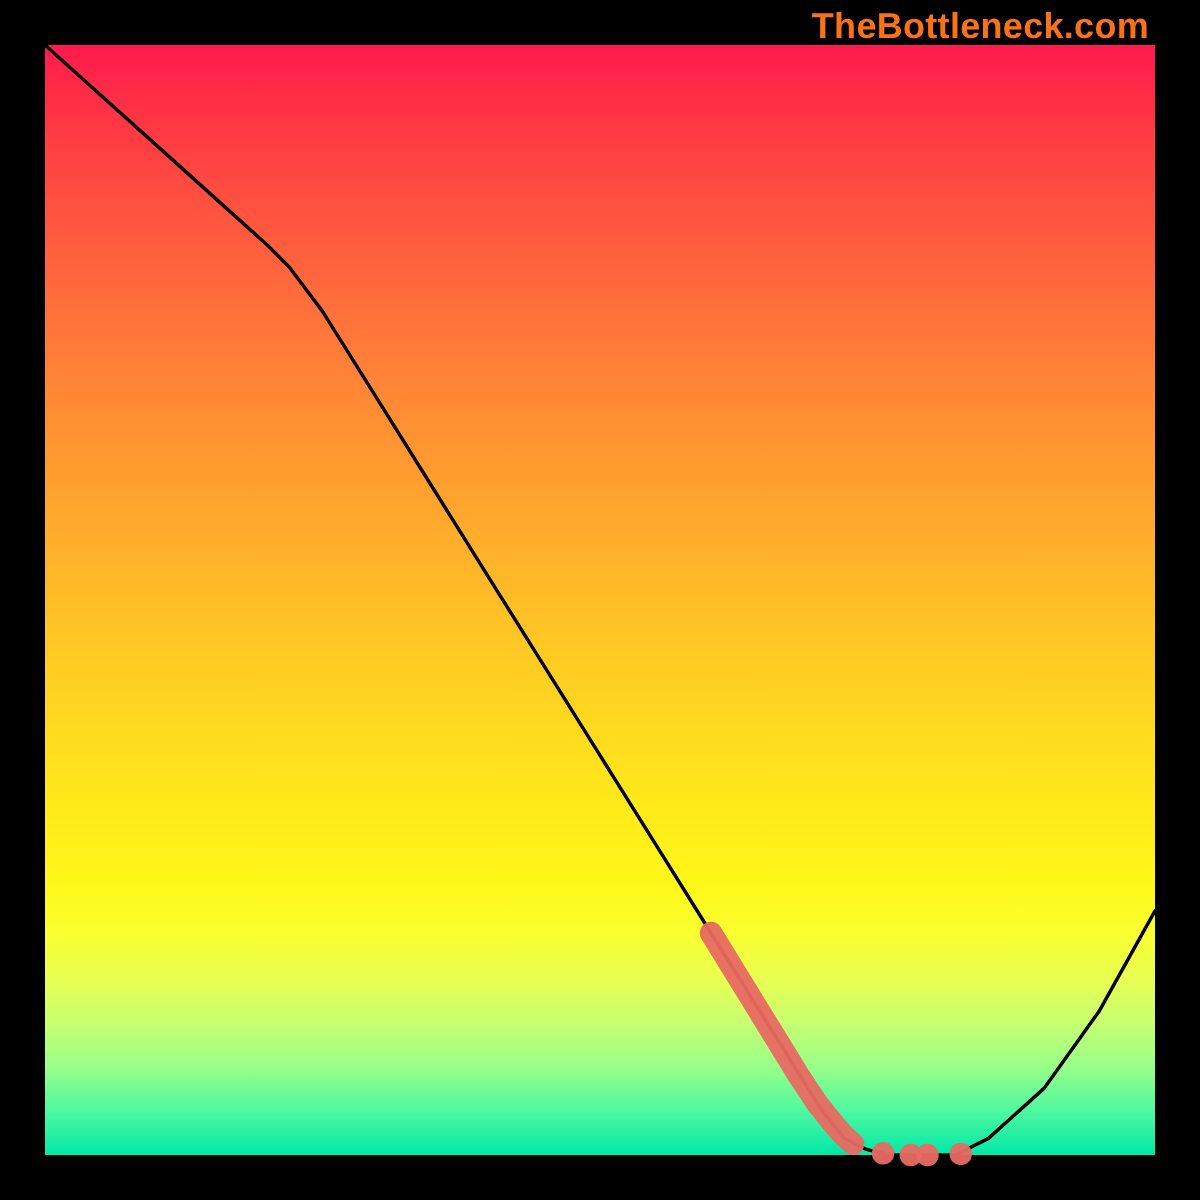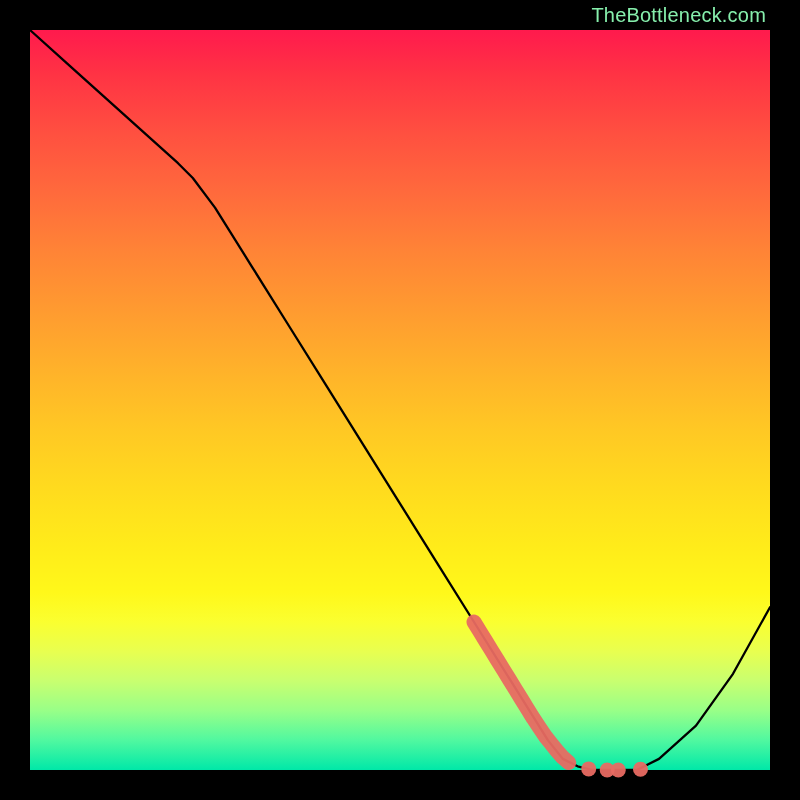--- a/index.html
+++ b/index.html
@@ -42,23 +42,23 @@
       #c8ff70 88%,
       #98ff88 92%,
       #50f8a0 96%,
       #00e8a8 100%
     );
   }
   .watermark {
     position: absolute;
     top: 4px;
     right: 34px;
-    color: #86efac;
-    font-size: 20px;
-    font-weight: 400;
+    color: #f97316;
+    font-size: 24px;
+    font-weight: 700;
     letter-spacing: 0.2px;
   }
   svg.curve-layer {
     position: absolute;
     left: 0;
     top: 0;
     width: 740px;
     height: 740px;
     overflow: visible;
   }

